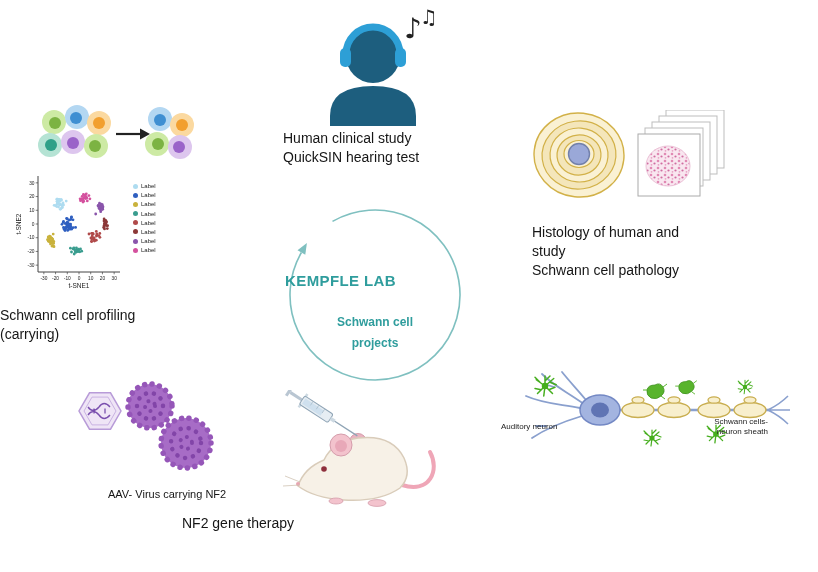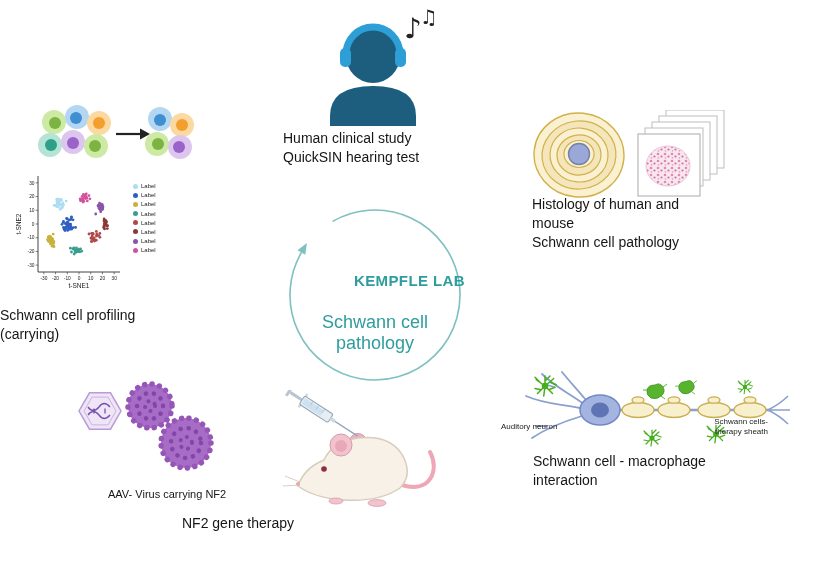--- a/index.html
+++ b/index.html
@@ -19,27 +19,27 @@
   .pos-cells{left:20px;top:92px;width:175px;height:85px;}
   .pos-scatter{left:14px;top:170px;width:120px;height:125px;}
   .pos-legend{position:absolute;left:133px;top:183px;}
   .legend-row{display:flex;align-items:center;gap:3px;margin-bottom:3.2px;}
   .legend-dot{width:5px;height:5px;border-radius:50%;display:inline-block;flex:0 0 auto;}
   .legend-label{font-size:6px;color:#222;}
   .pos-profiling-cap{left:0;top:306px;width:185px;}
 
   .pos-onion{left:532px;top:108px;width:95px;height:95px;}
   .pos-slides{left:628px;top:110px;width:100px;height:92px;}
-  .pos-histology-cap{left:532px;top:195px;width:198px;}
+  .pos-histology-cap{left:532px;top:223px;width:198px;}
 
   .pos-circle{left:280px;top:200px;width:190px;height:190px;}
-  .lab-name{position:absolute;left:285px;top:272px;width:180px;text-align:right;
+  .lab-name{position:absolute;left:285px;top:272px;width:180px;text-align:left;
             font-weight:bold;font-size:15px;letter-spacing:.4px;color:var(--accent-teal);}
   .lab-subtitle{position:absolute;left:285px;top:312px;width:180px;text-align:center;
-            font-weight:normal;font-size:18px;line-height:21px;color:var(--accent-teal);}
+            font-weight:bold;font-size:12px;line-height:21px;color:var(--accent-teal);}
 
   .pos-virus{left:62px;top:374px;width:158px;height:108px;}
   .pos-virus-cap{left:108px;top:487px;width:165px;font-size:11px;line-height:14px;}
   .pos-mouse{left:280px;top:390px;width:160px;height:130px;}
   .pos-nf2-cap{left:182px;top:514px;width:160px;}
 
   .pos-neuron{left:502px;top:360px;width:292px;height:94px;}
   .pos-aud-label{position:absolute;left:501px;top:422px;font-size:8px;color:#222;}
   .pos-sheath-label{position:absolute;left:684px;top:417px;width:84px;font-size:8px;
                     line-height:10px;text-align:right;color:#222;}
@@ -406,32 +406,32 @@
       <rect x="38" y="0" width="58" height="58" fill="#fff" stroke="#bdbdbd"></rect>
       <rect x="31" y="6" width="58" height="58" fill="#fff" stroke="#bdbdbd"></rect>
       <rect x="24" y="12" width="58" height="58" fill="#fff" stroke="#bdbdbd"></rect>
       <rect x="17" y="18" width="58" height="58" fill="#fff" stroke="#bdbdbd"></rect>
       <rect x="10" y="24" width="62" height="62" fill="#fff" stroke="#aaaaaa"></rect>
     </g>
     <ellipse cx="40" cy="56" rx="22" ry="20" fill="url(#pinkDots)" stroke="#ecc3d8" stroke-width="1"></ellipse>
   </svg>
   <div class="cap pos-histology-cap">
     <div>Histology of human and</div>
-    <div>mouse</div>
+    <div>study</div>
     <div>Schwann cell pathology</div>
   </div>
 
   <svg class="pos-circle" viewBox="0 0 190 190">
     <path d="M52.5 21.4 A85 85 0 1 1 21.4 52.5" fill="none" stroke="var(--circle-teal)" stroke-width="1.6"></path>
     <polygon points="26.9,43 25.3,54.8 17.5,50.3" fill="var(--circle-teal)"></polygon>
   </svg>
   <div class="lab-name">KEMPFLE LAB</div>
   <div class="lab-subtitle">
     <div>Schwann cell</div>
-    <div>pathology</div>
+    <div>projects</div>
   </div>
 
   <svg class="pos-virus" viewBox="0 0 158 108">
     <g transform="translate(6,5)">
       <polygon points="53,32 42.5,50.2 21.5,50.2 11,32 21.5,13.8 42.5,13.8" fill="#ece0f5" fill-opacity="0.85" stroke="#b89bd8" stroke-width="1.5"></polygon>
       <polygon points="48,32 40,45.9 24,45.9 16,32 24,18.1 40,18.1" fill="none" stroke="#c9b2e2" stroke-width="1"></polygon>
       <path d="M20 36 q5 -7 11 0 q5 7 11 0 M20 28 q5 7 11 0 q5 -7 11 0 M26 29.5 L26 34.5 M37 29.5 L37 34.5" fill="none" stroke="#7a4fae" stroke-width="1.3"></path>
     </g>
     <g>
       <circle cx="88" cy="32" r="22" fill="#a76cc6"></circle>
@@ -519,20 +519,16 @@
     <g>
         <use href="#macRam" transform="translate(214,74) scale(1.1)"></use>
       </g>
     <g>
         <use href="#macRam" transform="translate(243,27) scale(0.85)"></use>
       </g>
   </svg>
   <div class="pos-aud-label">Auditory neuron</div>
   <div class="pos-sheath-label">
     <div>Schwann cells-</div>
-    <div>therapy sheath</div>
+    <div>neuron sheath</div>
   </div>
-  <div class="cap pos-mac-cap">
-    <div>Schwann cell - macrophage</div>
-    <div>interaction</div>
-  </div>
 
 </div>
 
 </body></html>

